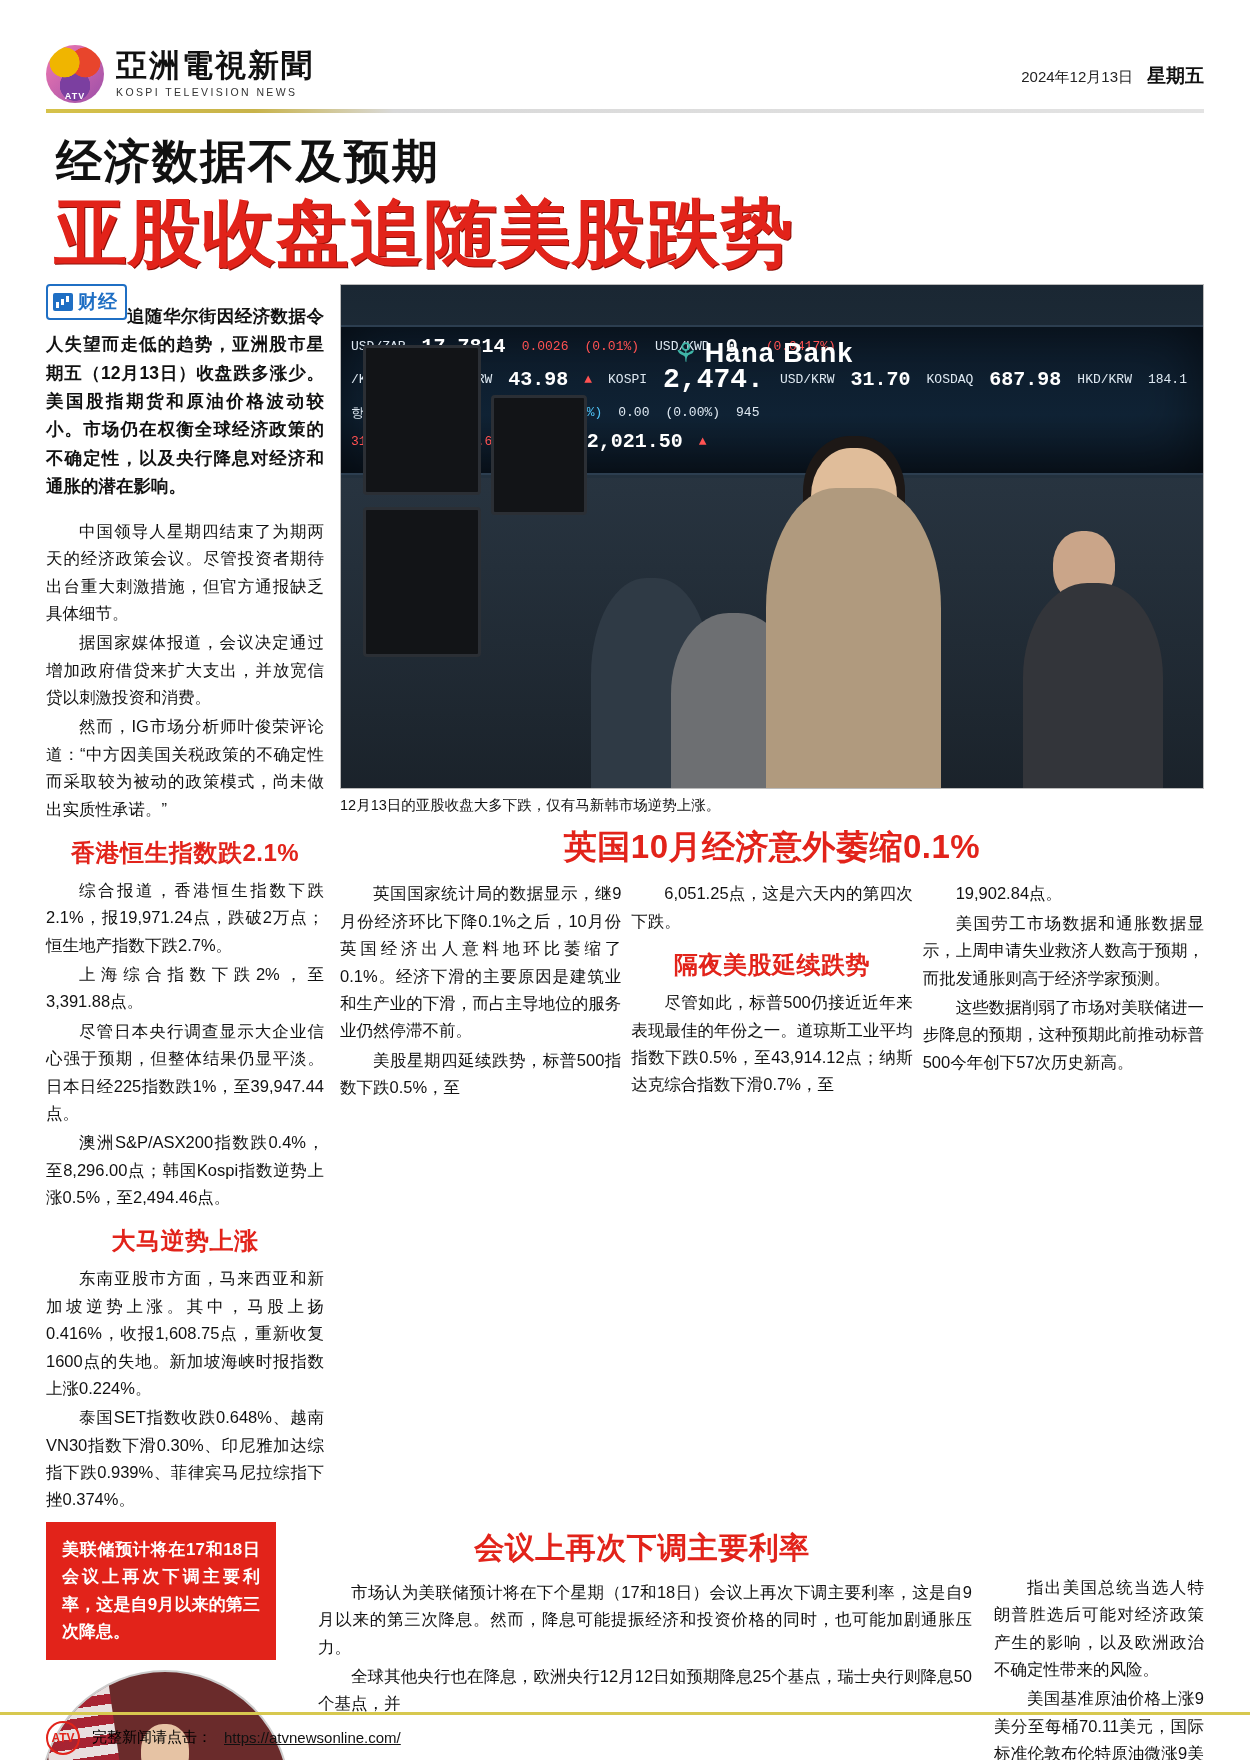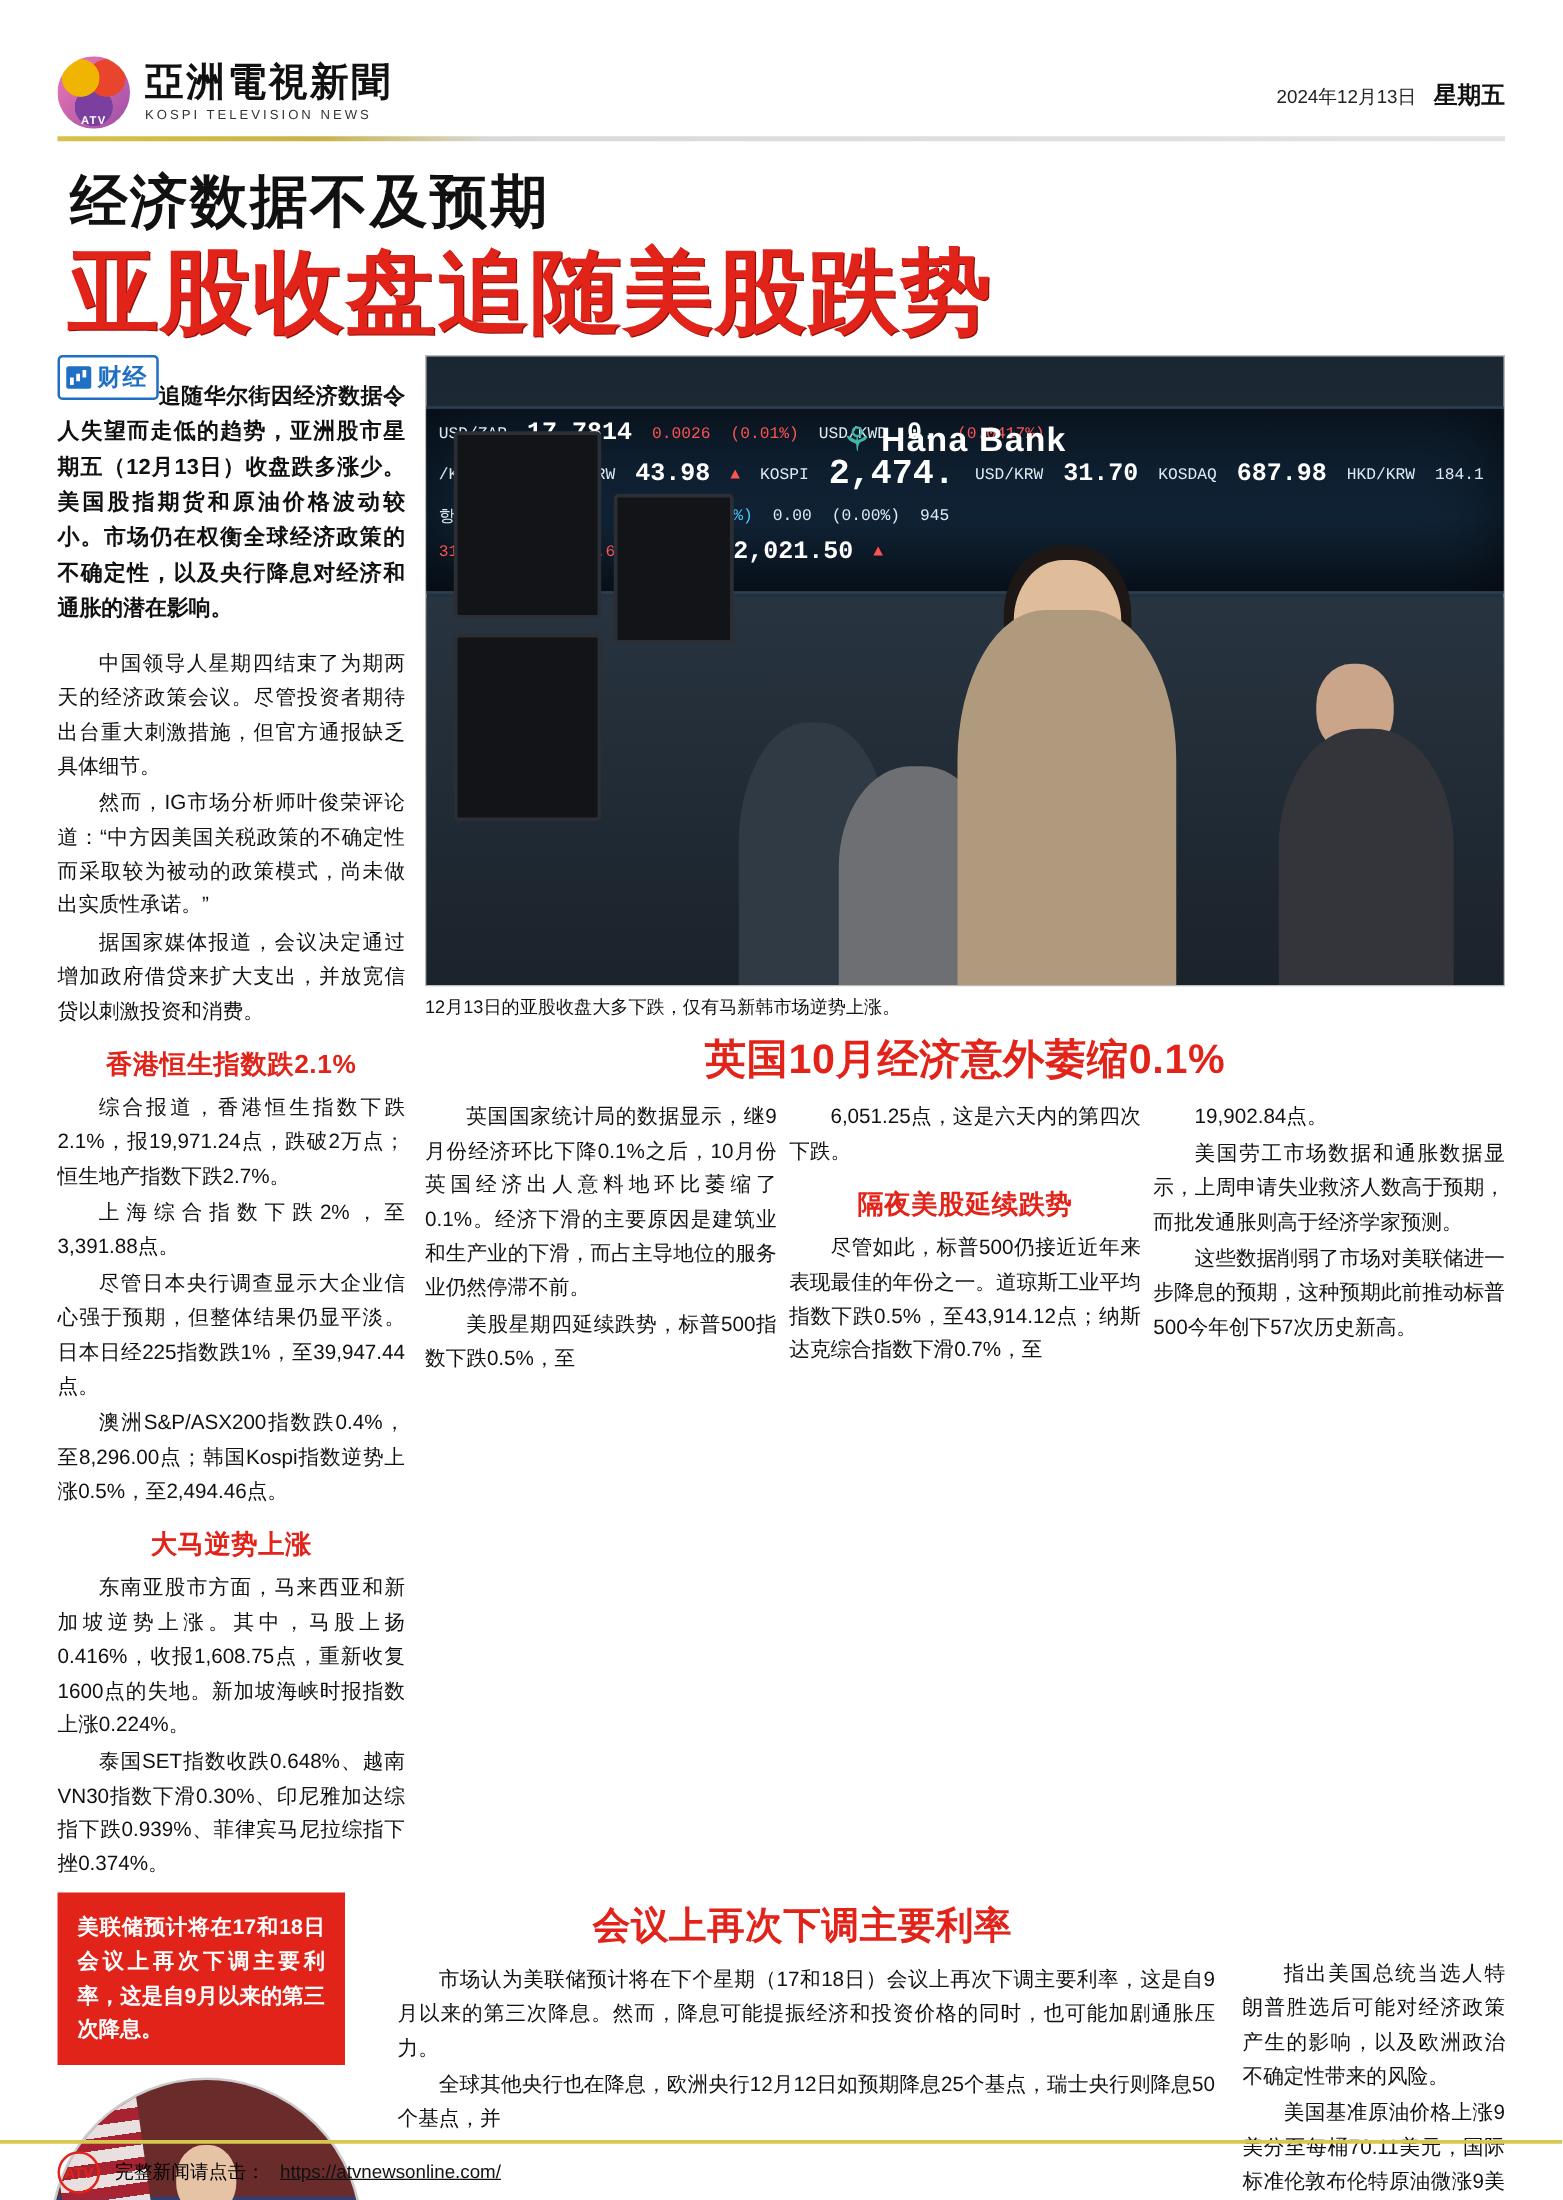--- a/index.html
+++ b/index.html
@@ -96,21 +96,21 @@
 
   .lede {
     font-size: 17.5px; font-weight: 700; line-height: 1.62;
     text-align: justify; color:#111;
   }
   .body-p {
     font-size: 16.5px; line-height: 1.66; text-align: justify;
     text-indent: 2em; margin: 0 0 2px 0; color:#111;
   }
   .sub-red {
-    color:#e2231a; font-size: 21px; font-weight:700; text-align:center;
+    color:#e2231a; font-size: 24px; font-weight:700; text-align:center;
     margin: 14px 0 8px 0; letter-spacing:0.5px;
   }
 
   .photo-wrap { flex: 1; }
   .photo {
     width: 100%; height: 505px; border: 1px solid #bbb;
     background: linear-gradient(180deg,#1a2733 0%, #24323f 42%, #33414d 100%);
     position: relative; overflow: hidden;
   }
   .ticker-band {
@@ -235,22 +235,22 @@
   <div class="upper">
     <div class="col-left">
       <div class="badge-row">
         <span class="badge">
           <span class="ico"></span>
           <span class="txt">财经</span>
         </span>
       </div>
       <p class="lede">追随华尔街因经济数据令人失望而走低的趋势，亚洲股市星期五（12月13日）收盘跌多涨少。美国股指期货和原油价格波动较小。市场仍在权衡全球经济政策的不确定性，以及央行降息对经济和通胀的潜在影响。</p>
       <p class="body-p">中国领导人星期四结束了为期两天的经济政策会议。尽管投资者期待出台重大刺激措施，但官方通报缺乏具体细节。</p>
+      <p class="body-p">据国家媒体报道，会议决定通过增加政府借贷来扩大支出，并放宽信贷以刺激投资和消费。</p>
       <p class="body-p">然而，IG市场分析师叶俊荣评论道：“中方因美国关税政策的不确定性而采取较为被动的政策模式，尚未做出实质性承诺。”</p>
-      <p class="body-p">据国家媒体报道，会议决定通过增加政府借贷来扩大支出，并放宽信贷以刺激投资和消费。</p>
 
       <div class="sub-red">香港恒生指数跌2.1%</div>
       <p class="body-p">综合报道，香港恒生指数下跌2.1%，报19,971.24点，跌破2万点；恒生地产指数下跌2.7%。</p>
       <p class="body-p">上海综合指数下跌2%，至3,391.88点。</p>
       <p class="body-p">尽管日本央行调查显示大企业信心强于预期，但整体结果仍显平淡。日本日经225指数跌1%，至39,947.44点。</p>
       <p class="body-p">澳洲S&amp;P/ASX200指数跌0.4%，至8,296.00点；韩国Kospi指数逆势上涨0.5%，至2,494.46点。</p>
 
       <div class="sub-red">大马逆势上涨</div>
       <p class="body-p">东南亚股市方面，马来西亚和新加坡逆势上涨。其中，马股上扬0.416%，收报1,608.75点，重新收复1600点的失地。新加坡海峡时报指数上涨0.224%。</p>
       <p class="body-p">泰国SET指数收跌0.648%、越南VN30指数下滑0.30%、印尼雅加达综指下跌0.939%、菲律宾马尼拉综指下挫0.374%。</p>

